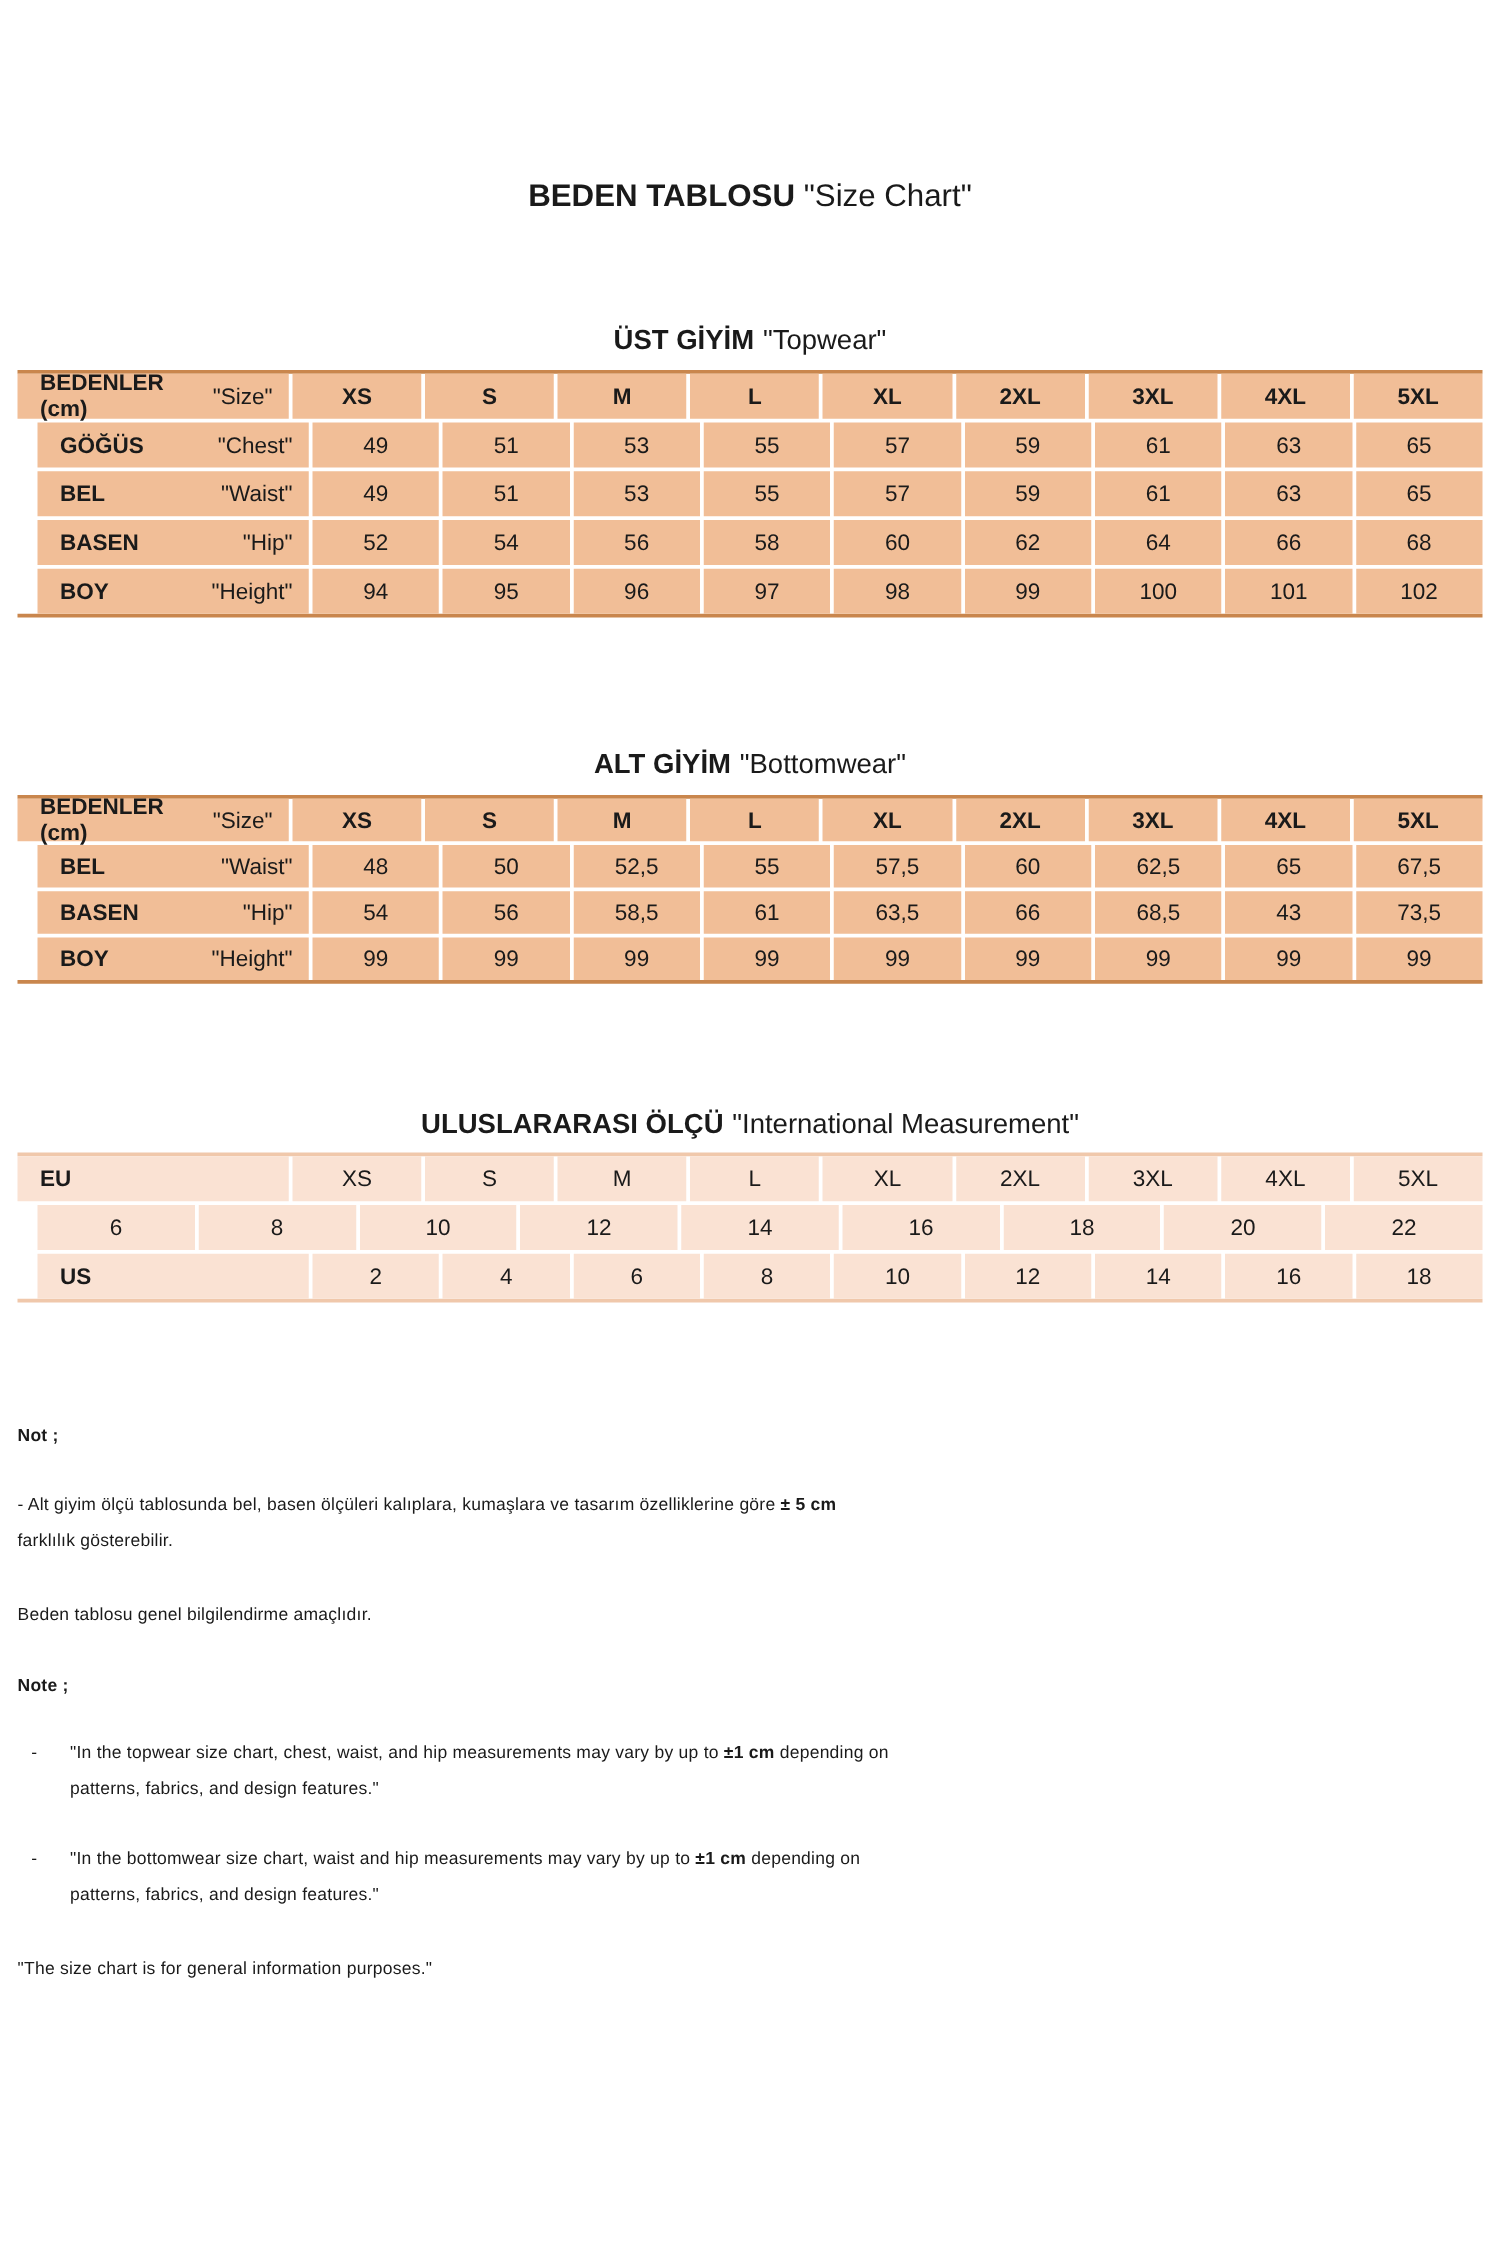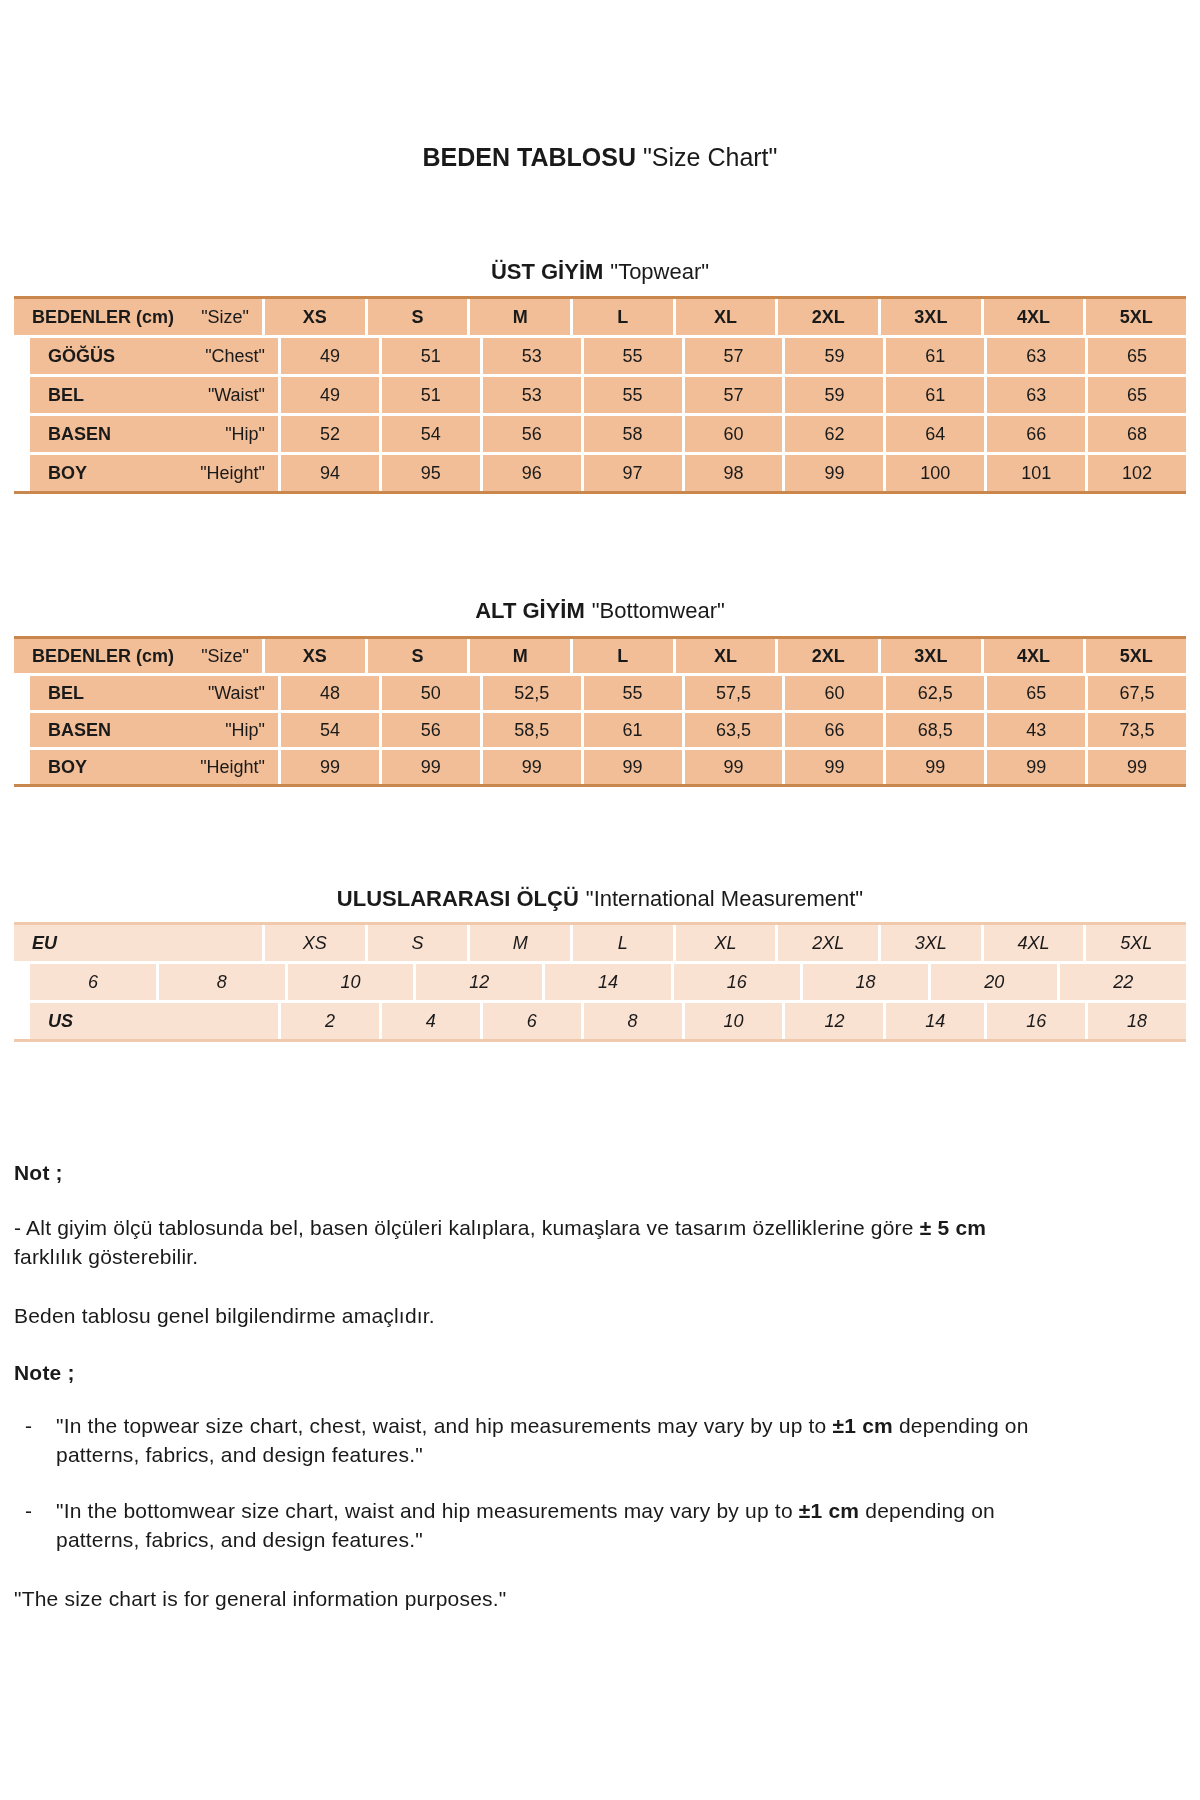--- a/index.html
+++ b/index.html
@@ -28,31 +28,31 @@
   
   .tbl { border-top:3px solid var(--bdr,#C9864D); border-bottom:3px solid var(--bdr,#C9864D); }
   .tbl.light { border-top-color:var(--bdr-light,#F0C8AB); border-bottom-color:var(--bdr-light,#F0C8AB); }
   .row { display:flex; }
   .row + .row { margin-top:3px;padding-left:16px; }
   .t1 .row { height:36px; }
   .t2 .row { height:34px; }
   .t3 .row { height:36px; }
   .cell { background:var(--fill,#F1BE97); display:flex; align-items:center; justify-content:center;
           font-size:18px; }
-  .tbl.light .cell { background:var(--fill-light,#FAE2D3);font-style:italic; }
+  .tbl.light .cell { background:var(--fill-light,#FAE2D3); }
   .cell + .cell { margin-left:3px; }
-  .c0 { width:248px; box-sizing:border-box; flex:none;
+  .c0 { width:217px; box-sizing:border-box; flex:none;
         justify-content:space-between; padding:0 13px 0 18px; }
   .cv { flex:1; }
   .lbl { font-weight:bold; }
   .hdr .cv { font-weight:bold; }
   .b { font-weight:bold; }
 
   
-  #notes { margin-top:116px; font-size:21px; line-height:29px; letter-spacing:0.2px; }
+  #notes { margin-top:92px; font-size:14px; line-height:29px; letter-spacing:0.2px; }
   .para.label { font-weight:bold; }
   .para.hang { display:flex; }
   .dash { flex:none; width:42px; box-sizing:border-box; padding-left:11px; }
   .hang-body { flex:1; }
   #notes .para:nth-child(1){ margin-bottom:26px; }
   #notes .para:nth-child(2){ margin-bottom:30px; }
   #notes .para:nth-child(3){ margin-bottom:28px; }
   #notes .para:nth-child(4){ margin-bottom:24px; }
   #notes .para:nth-child(5){ margin-bottom:27px; }
   #notes .para:nth-child(6){ margin-bottom:30px; }

